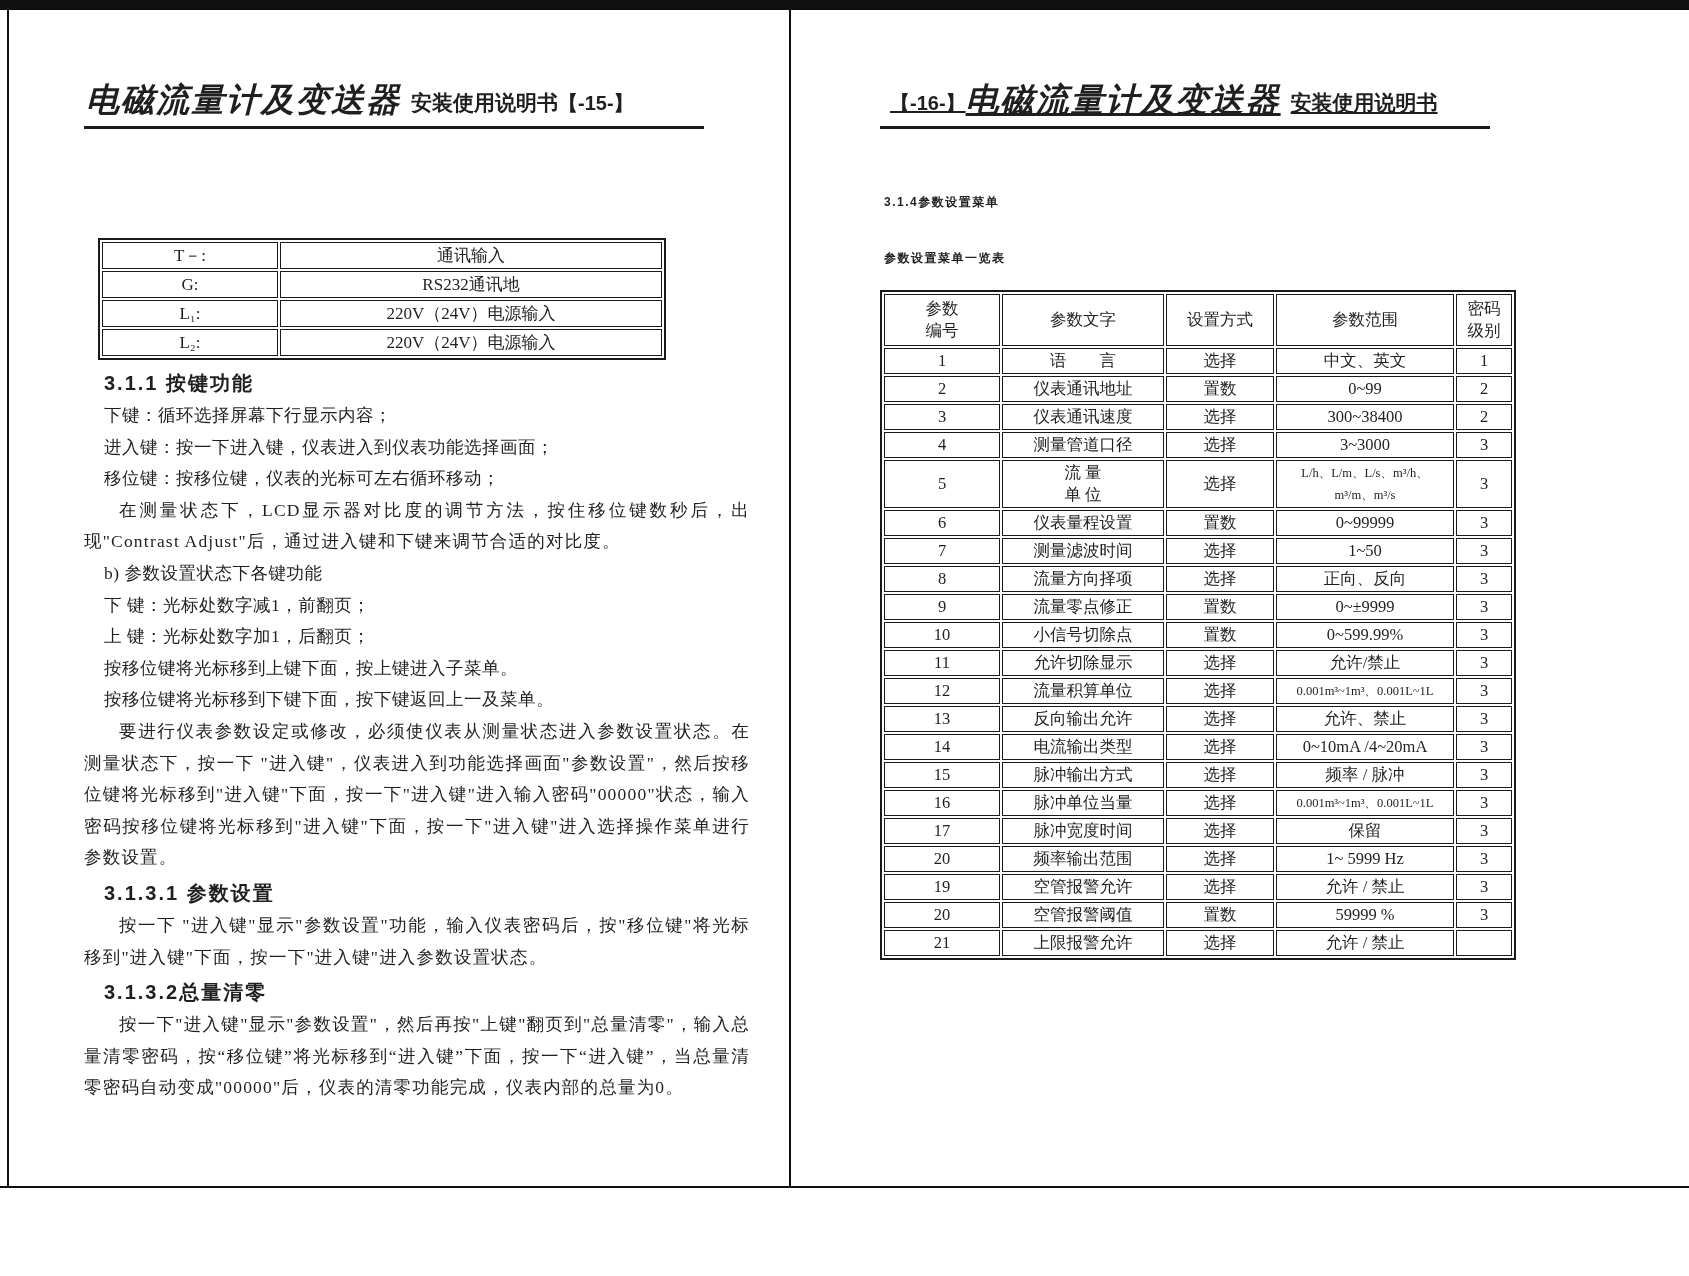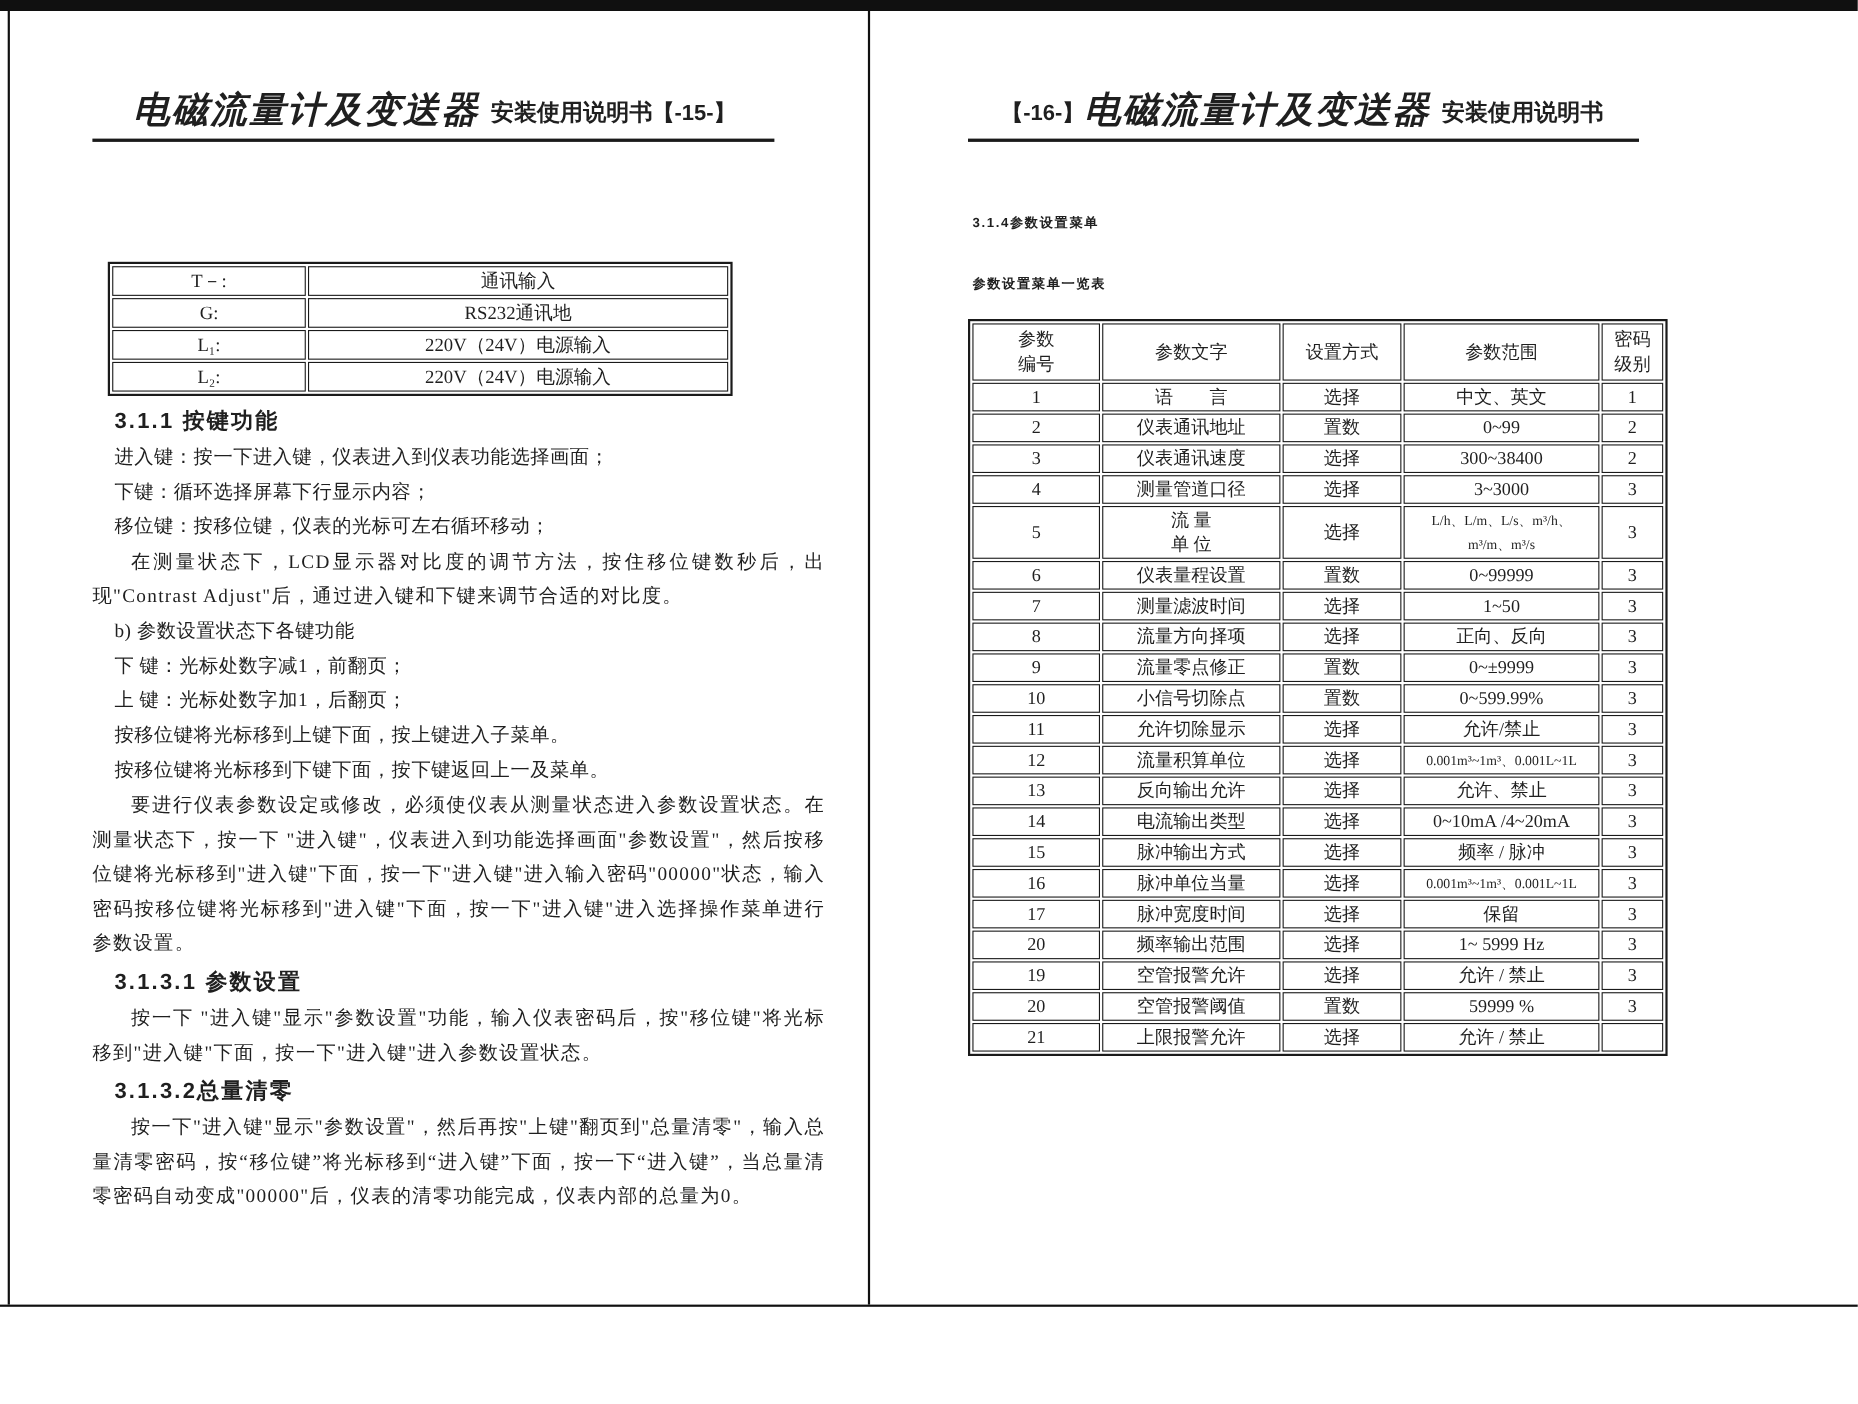--- a/index.html
+++ b/index.html
@@ -13,23 +13,23 @@
     color: #1f1f1f;
   }
   .topbar   { position:absolute; top:0; left:0; width:100%; height:10px; background:#101010; }
   .edgeleft { position:absolute; top:10px; left:7px; width:2px; height:1176px; background:#101010; }
   .bottomline { position:absolute; top:1186px; left:0; width:100%; height:2px; background:#101010; }
   .divider  { position:absolute; top:10px; left:789px; width:2px; height:1176px; background:#101010; }
 
   .page-left  { position:absolute; left:84px;  top:0; width:668px; height:1276px; }
   .page-right { position:absolute; left:792px; top:0; width:897px; height:1276px; }
 
-  .hdr { position:absolute; display:flex; justify-content:center; align-items:flex-end; }
+  .hdr { position:absolute; display:flex; justify-content:flex-start; align-items:flex-end; }
   .hdr-left  { top:82px; left:2px;  width:618px; }
-  .hdr-right { top:82px; left:88px; width:608px; }
+  .hdr-right { top:82px; left:98px; width:608px;text-decoration:underline; }
   .hdr-group { display:flex; align-items:flex-end; }
   .hdr-title {
     font-family:"Liberation Sans", sans-serif;
     font-style:italic; font-weight:bold;
     font-size:33px; line-height:36px; letter-spacing:2px; white-space:nowrap;
   }
   .hdr-sub {
     font-family:"Liberation Sans", sans-serif;
     font-weight:bold; font-size:21px; line-height:30px; margin-left:10px; white-space:nowrap;
   }
@@ -132,22 +132,22 @@
           </tr>
           <tr>
             <td class="c0">L₂:</td>
             <td class="c1">220V（24V）电源输入</td>
           </tr>
         </tbody>
     </table>
 
     <div class="left-flow">
         <div class="sec-heading">3.1.1 按键功能</div>
+        <div class="para-plain">下键：循环选择屏幕下行显示内容；</div>
         <div class="para-plain">进入键：按一下进入键，仪表进入到仪表功能选择画面；</div>
-        <div class="para-plain">下键：循环选择屏幕下行显示内容；</div>
         <div class="para-plain">移位键：按移位键，仪表的光标可左右循环移动；</div>
         <div class="para-j">在测量状态下，LCD显示器对比度的调节方法，按住移位键数秒后，出现"Contrast Adjust"后，通过进入键和下键来调节合适的对比度。</div>
         <div class="para-plain">b) 参数设置状态下各键功能</div>
         <div class="para-plain">下 键：光标处数字减1，前翻页；</div>
         <div class="para-plain">上 键：光标处数字加1，后翻页；</div>
         <div class="para-plain">按移位键将光标移到上键下面，按上键进入子菜单。</div>
         <div class="para-plain">按移位键将光标移到下键下面，按下键返回上一及菜单。</div>
         <div class="para-j">要进行仪表参数设定或修改，必须使仪表从测量状态进入参数设置状态。在测量状态下，按一下 "进入键"，仪表进入到功能选择画面"参数设置"，然后按移位键将光标移到"进入键"下面，按一下"进入键"进入输入密码"00000"状态，输入密码按移位键将光标移到"进入键"下面，按一下"进入键"进入选择操作菜单进行参数设置。</div>
         <div class="sec-heading">3.1.3.1 参数设置</div>
         <div class="para-j">按一下 "进入键"显示"参数设置"功能，输入仪表密码后，按"移位键"将光标移到"进入键"下面，按一下"进入键"进入参数设置状态。</div>

